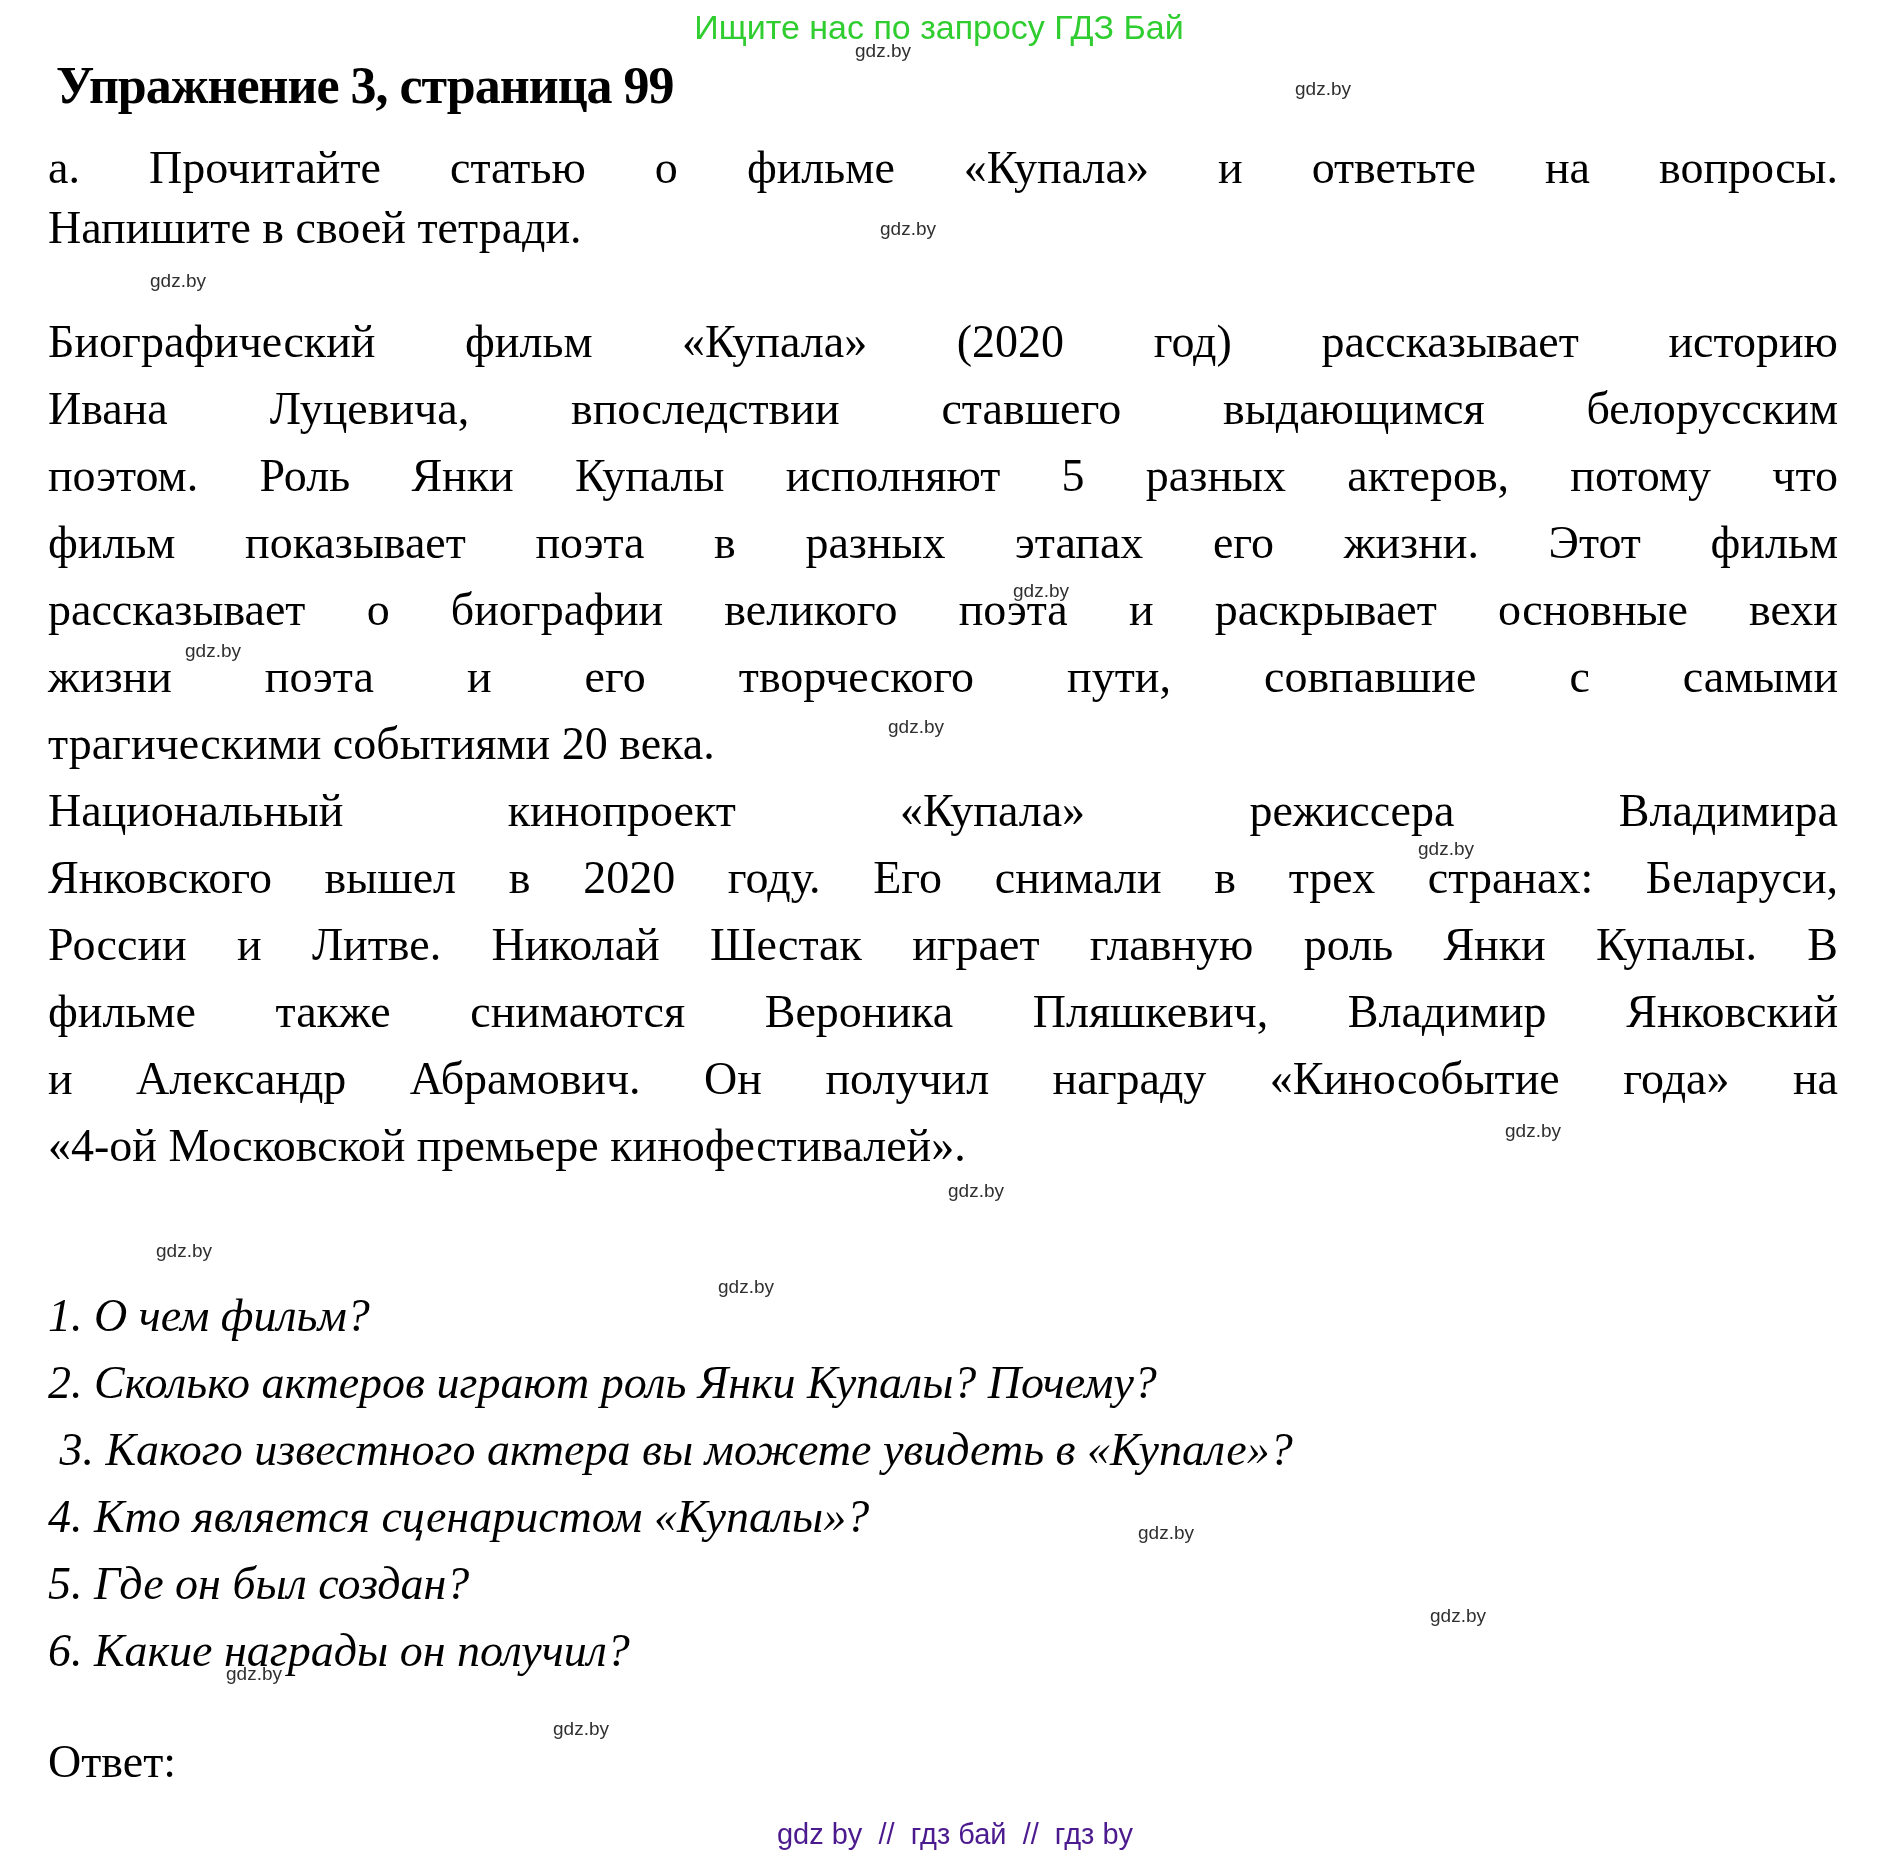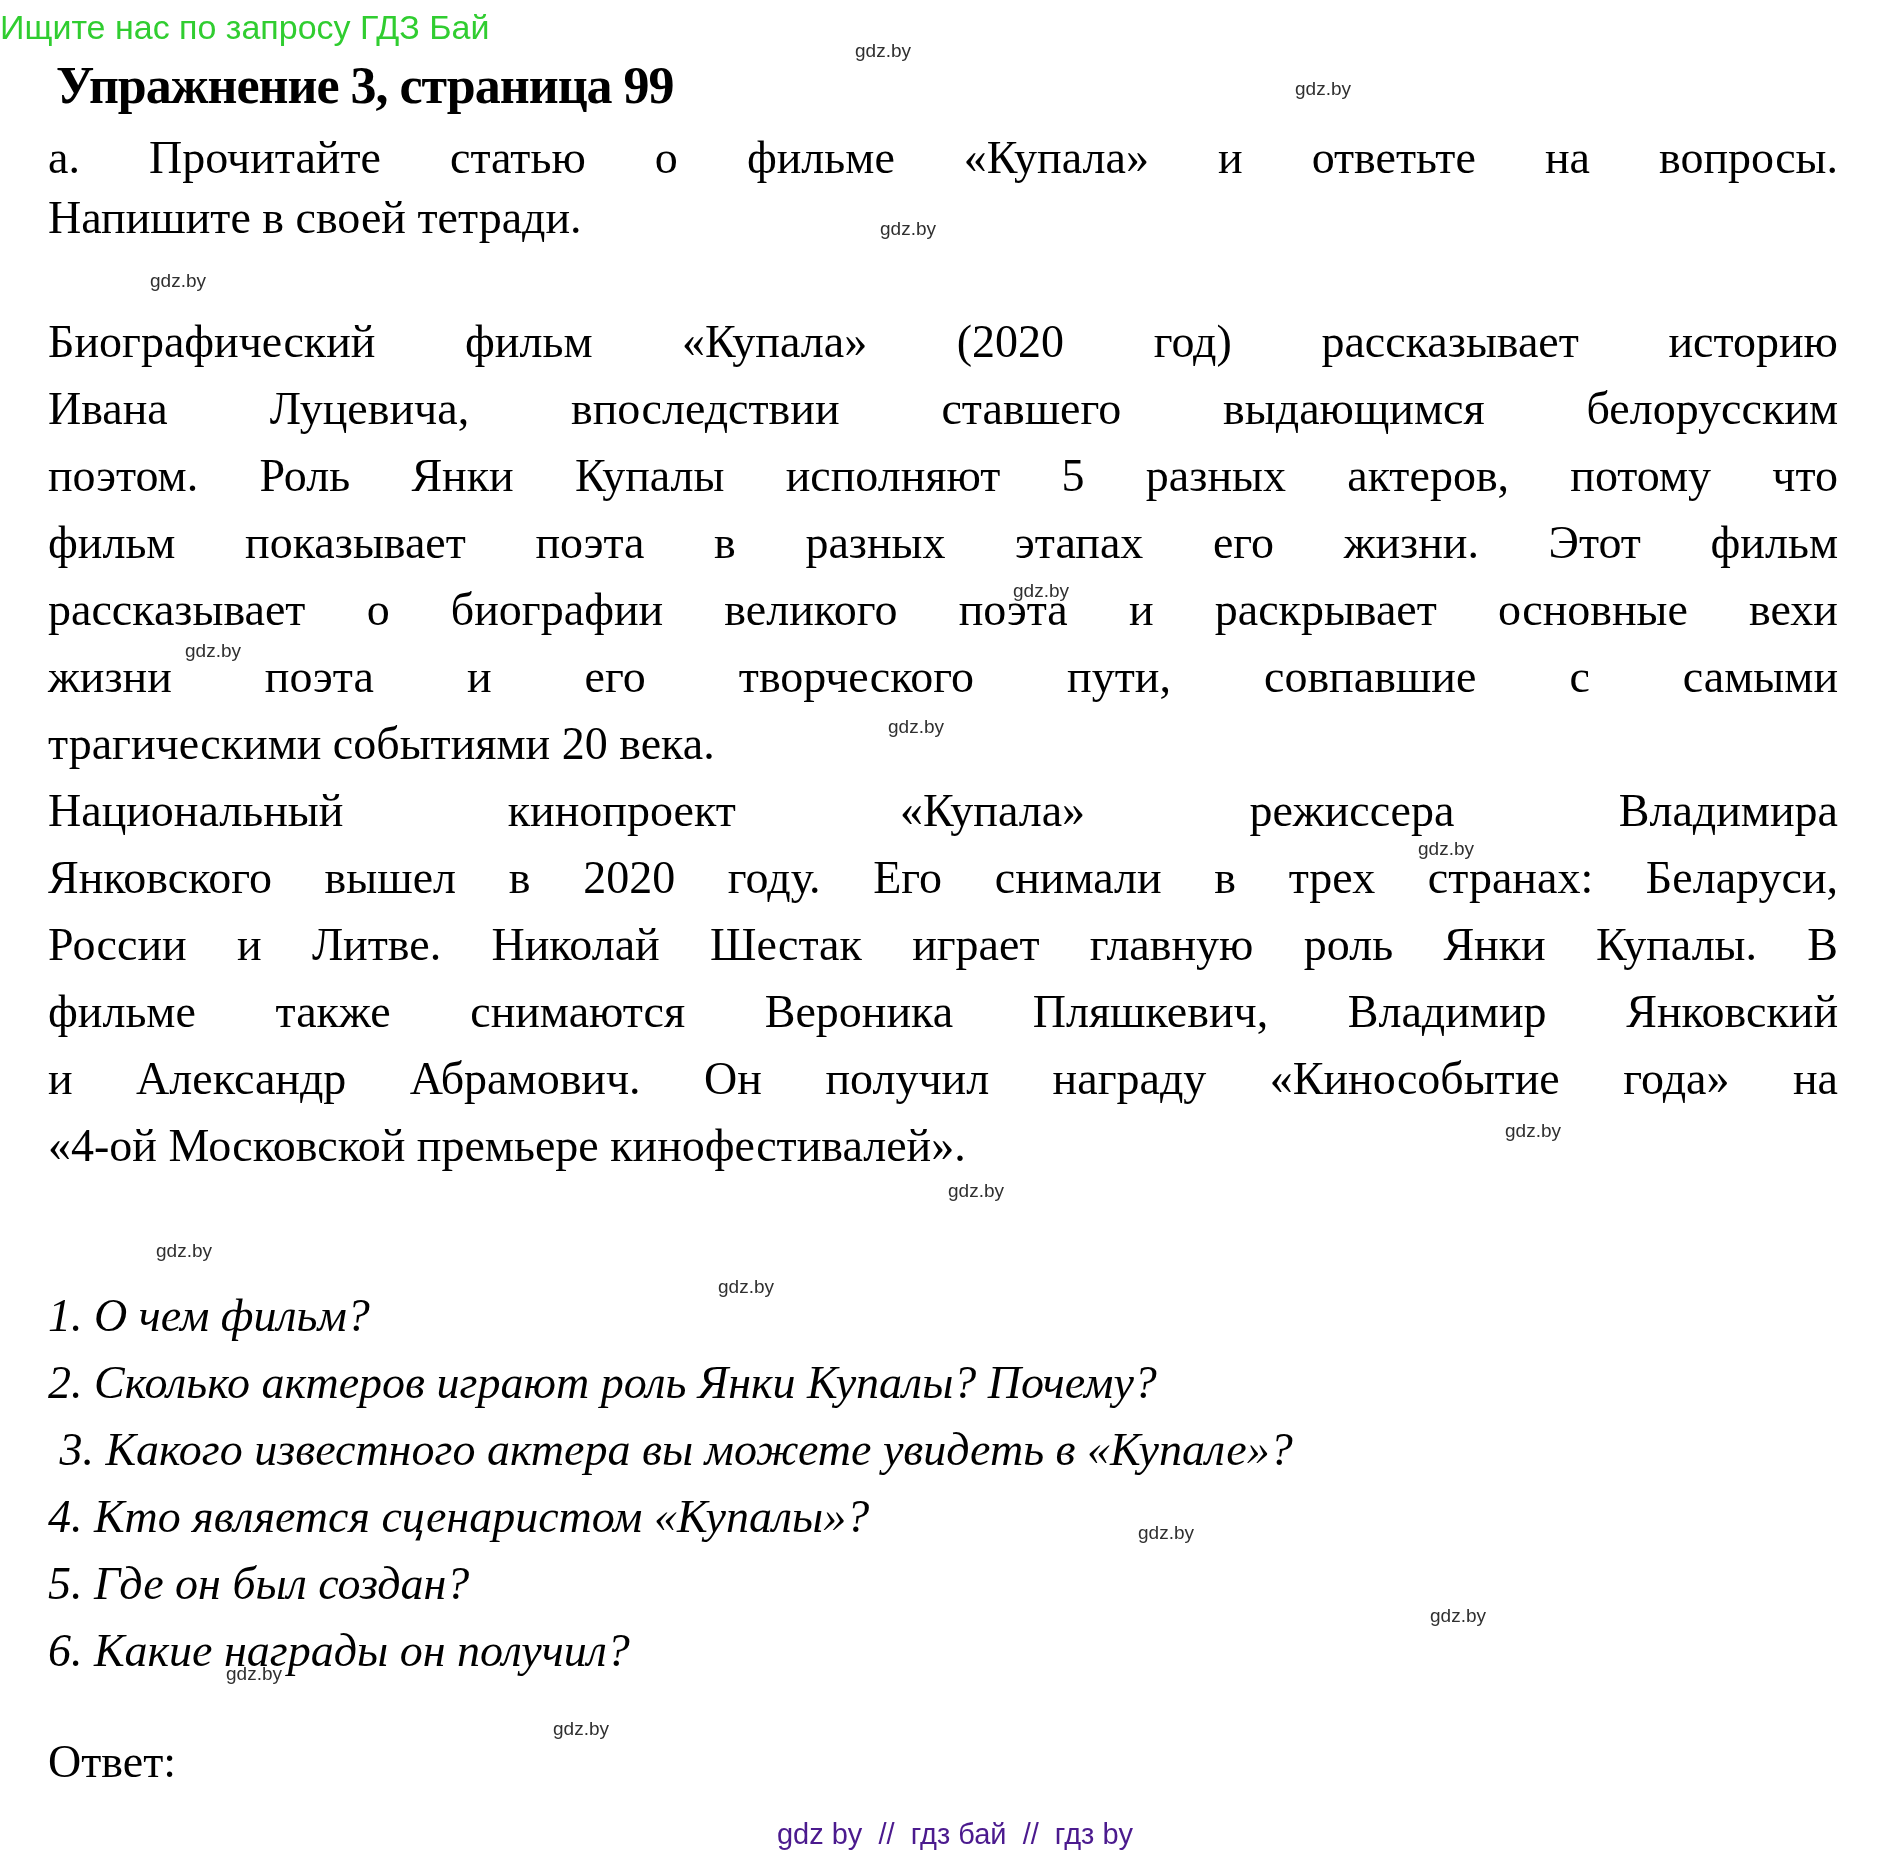--- a/index.html
+++ b/index.html
@@ -9,32 +9,32 @@
     --ink:#000000;
     --paper:#ffffff;
   }
   html,body{margin:0;padding:0;}
   body{
     width:1878px;height:1861px;position:relative;overflow:hidden;
     background:var(--paper);color:var(--ink);
     font-family:"Liberation Serif", serif;
   }
   .promo{
-    position:absolute;top:8px;left:0;width:100%;text-align:left;
+    position:absolute;top:8px;left:0;width:100%;text-align:center;
     font-family:"Liberation Sans", sans-serif;font-size:34px;color:var(--green);
   }
   .title{
     position:absolute;top:56px;left:56px;
     font-size:52px;font-weight:bold;letter-spacing:-1px;white-space:nowrap;
   }
   .textblock{
     position:absolute;left:48px;width:1790px;
     font-size:46px;line-height:67px;
   }
-  .intro{top:128px;line-height:60px;}
+  .intro{top:138px;line-height:60px;}
   .article{top:308px;}
   .line{text-align:justify;text-align-last:justify;}
   .line.last{text-align-last:left;}
   .questions{top:1282px;line-height:67px;white-space:pre-wrap;font-style:italic;}
   .q-line{text-align:left;}
   .answer{
     position:absolute;left:48px;top:1735px;
     font-size:46px;
   }
   .footer{

